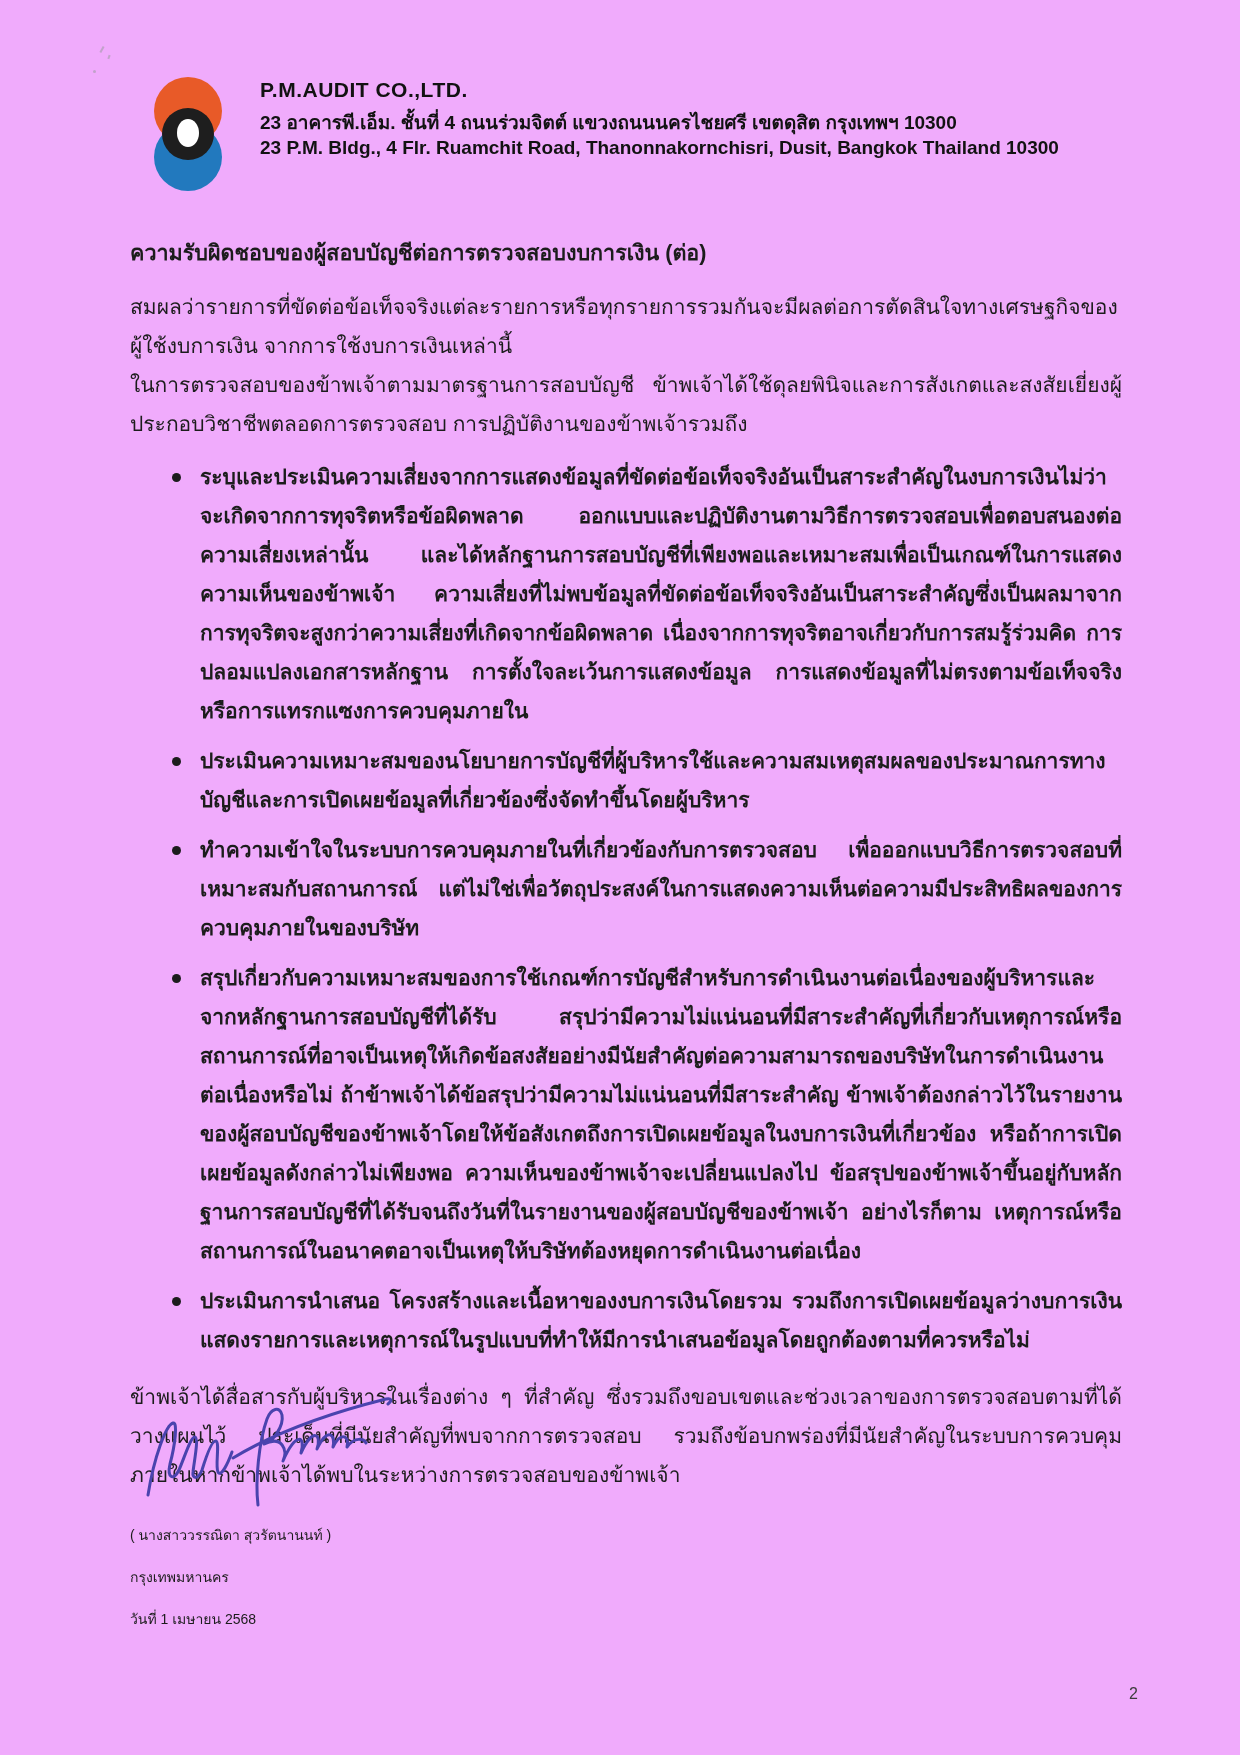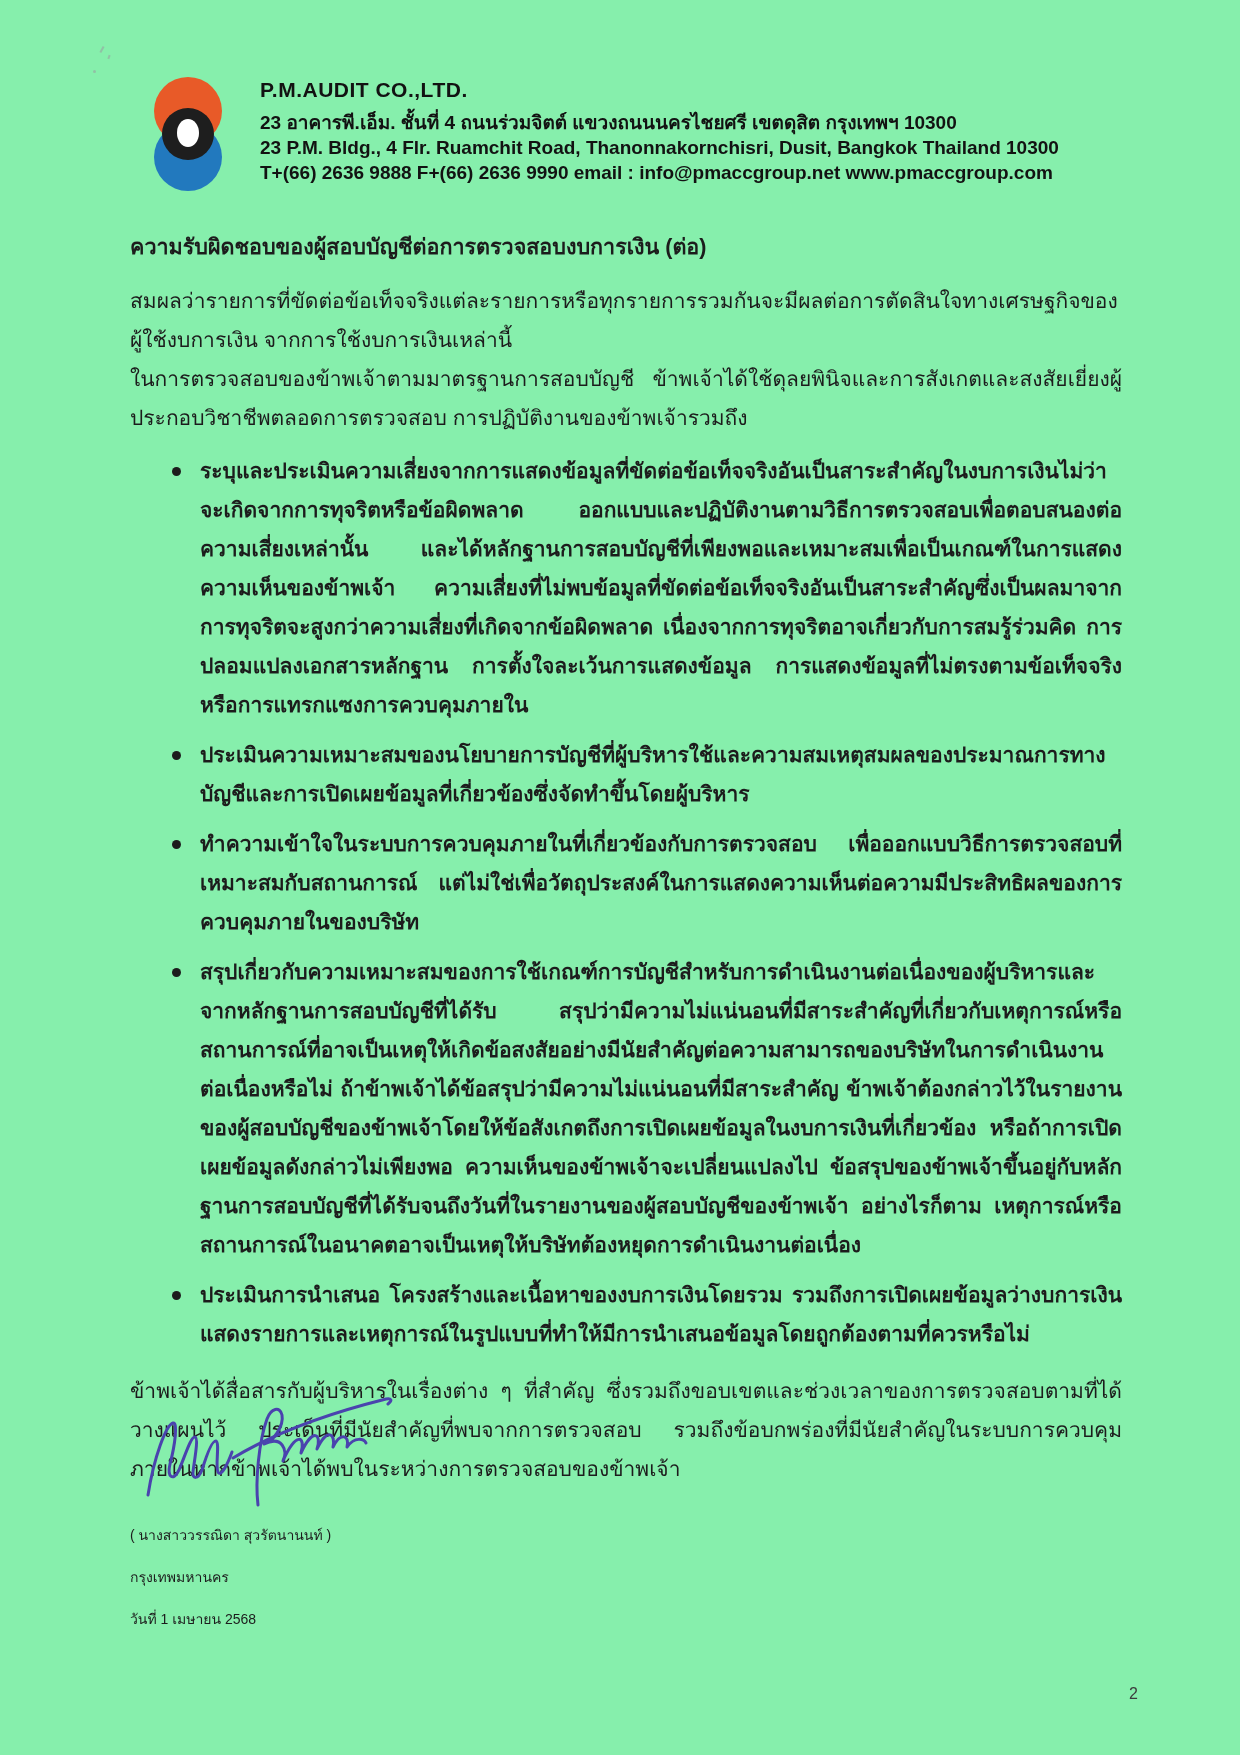--- a/index.html
+++ b/index.html
@@ -2,21 +2,21 @@
 <html><head>
 <meta charset="utf-8">
 <style>
   * { margin: 0; padding: 0; box-sizing: border-box; }
   html, body { background: #e9e9e9; }
   .page {
     position: relative;
     width: 1240px;
     height: 1755px;
     margin: 0 auto;
-    background: #86efac;
+    background: #f0abfc;
     font-family: "Liberation Sans", "DejaVu Sans", sans-serif;
     color: #1c1c1c;
     overflow: hidden;
   }
   
   .stray { position: absolute; background: #9a9aa0; opacity: .55; }
   .stray-1 { left: 101px; top: 46px; width: 2px; height: 7px; transform: rotate(28deg); }
   .stray-2 { left: 108px; top: 55px; width: 2px; height: 4px; transform: rotate(20deg); }
   .stray-3 { left: 93px; top: 70px; width: 3px; height: 3px; border-radius: 50%; }
 
@@ -42,21 +42,21 @@
     font-weight: bold;
     color: #121212;
     line-height: 25px;
     white-space: nowrap;
   }
 
   
   .content {
     position: absolute;
     left: 130px;
-    top: 228px;
+    top: 234px;
     width: 992px;
     font-size: 21px;
     line-height: 39px;
     text-align: justify;
   }
   .doc-title {
     font-weight: bold;
     font-size: 21.5px;
     margin-bottom: 14px;
     text-align: left;
@@ -112,21 +112,20 @@
     <svg class="logo" viewBox="0 0 80 116" aria-hidden="true">
       <circle cx="40" cy="35" r="34" fill="#E85A28"></circle>
       <circle cx="40" cy="81" r="34" fill="#2279BE"></circle>
       <circle cx="40" cy="58" r="26" fill="#1e1e1e"></circle>
       <ellipse cx="40" cy="57" rx="11" ry="14" fill="#ffffff"></ellipse>
     </svg>
     <div class="header-text">
       <div class="company-name">P.M.AUDIT CO.,LTD.</div>
       <div class="header-line">23 อาคารพี.เอ็ม. ชั้นที่ 4 ถนนร่วมจิตต์ แขวงถนนนครไชยศรี เขตดุสิต กรุงเทพฯ 10300</div>
       <div class="header-line">23 P.M. Bldg., 4 Flr. Ruamchit Road, Thanonnakornchisri, Dusit, Bangkok Thailand 10300</div>
-      <div class="header-line">T+(66) 2636 9888 F+(66) 2636 9990 email : info@pmaccgroup.net  www.pmaccgroup.com</div>
     </div>
   </div>
 
   <div class="content">
     <div class="doc-title">ความรับผิดชอบของผู้สอบบัญชีต่อการตรวจสอบงบการเงิน (ต่อ)</div>
     <p class="para">สมผลว่ารายการที่ขัดต่อข้อเท็จจริงแต่ละรายการหรือทุกรายการรวมกันจะมีผลต่อการตัดสินใจทางเศรษฐกิจของผู้ใช้งบการเงิน จากการใช้งบการเงินเหล่านี้</p>
     <p class="para">ในการตรวจสอบของข้าพเจ้าตามมาตรฐานการสอบบัญชี ข้าพเจ้าได้ใช้ดุลยพินิจและการสังเกตและสงสัยเยี่ยงผู้ประกอบวิชาชีพตลอดการตรวจสอบ การปฏิบัติงานของข้าพเจ้ารวมถึง</p>
     <ul class="bullet-list">
       <li>ระบุและประเมินความเสี่ยงจากการแสดงข้อมูลที่ขัดต่อข้อเท็จจริงอันเป็นสาระสำคัญในงบการเงินไม่ว่าจะเกิดจากการทุจริตหรือข้อผิดพลาด ออกแบบและปฏิบัติงานตามวิธีการตรวจสอบเพื่อตอบสนองต่อความเสี่ยงเหล่านั้น และได้หลักฐานการสอบบัญชีที่เพียงพอและเหมาะสมเพื่อเป็นเกณฑ์ในการแสดงความเห็นของข้าพเจ้า ความเสี่ยงที่ไม่พบข้อมูลที่ขัดต่อข้อเท็จจริงอันเป็นสาระสำคัญซึ่งเป็นผลมาจากการทุจริตจะสูงกว่าความเสี่ยงที่เกิดจากข้อผิดพลาด เนื่องจากการทุจริตอาจเกี่ยวกับการสมรู้ร่วมคิด การปลอมแปลงเอกสารหลักฐาน การตั้งใจละเว้นการแสดงข้อมูล การแสดงข้อมูลที่ไม่ตรงตามข้อเท็จจริงหรือการแทรกแซงการควบคุมภายใน</li>
       <li>ประเมินความเหมาะสมของนโยบายการบัญชีที่ผู้บริหารใช้และความสมเหตุสมผลของประมาณการทางบัญชีและการเปิดเผยข้อมูลที่เกี่ยวข้องซึ่งจัดทำขึ้นโดยผู้บริหาร</li>

